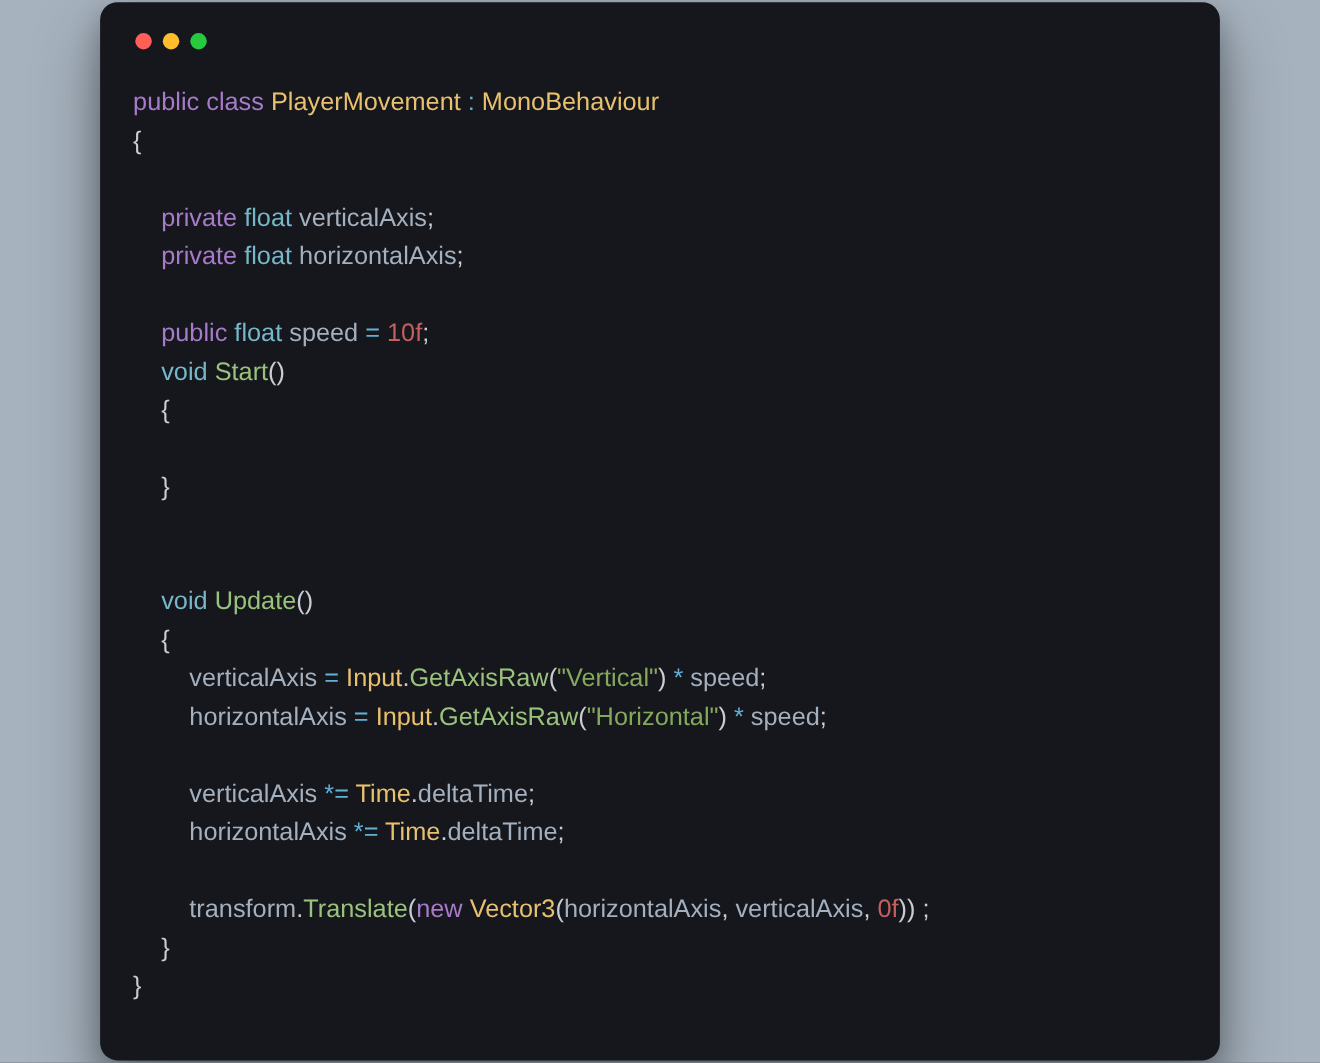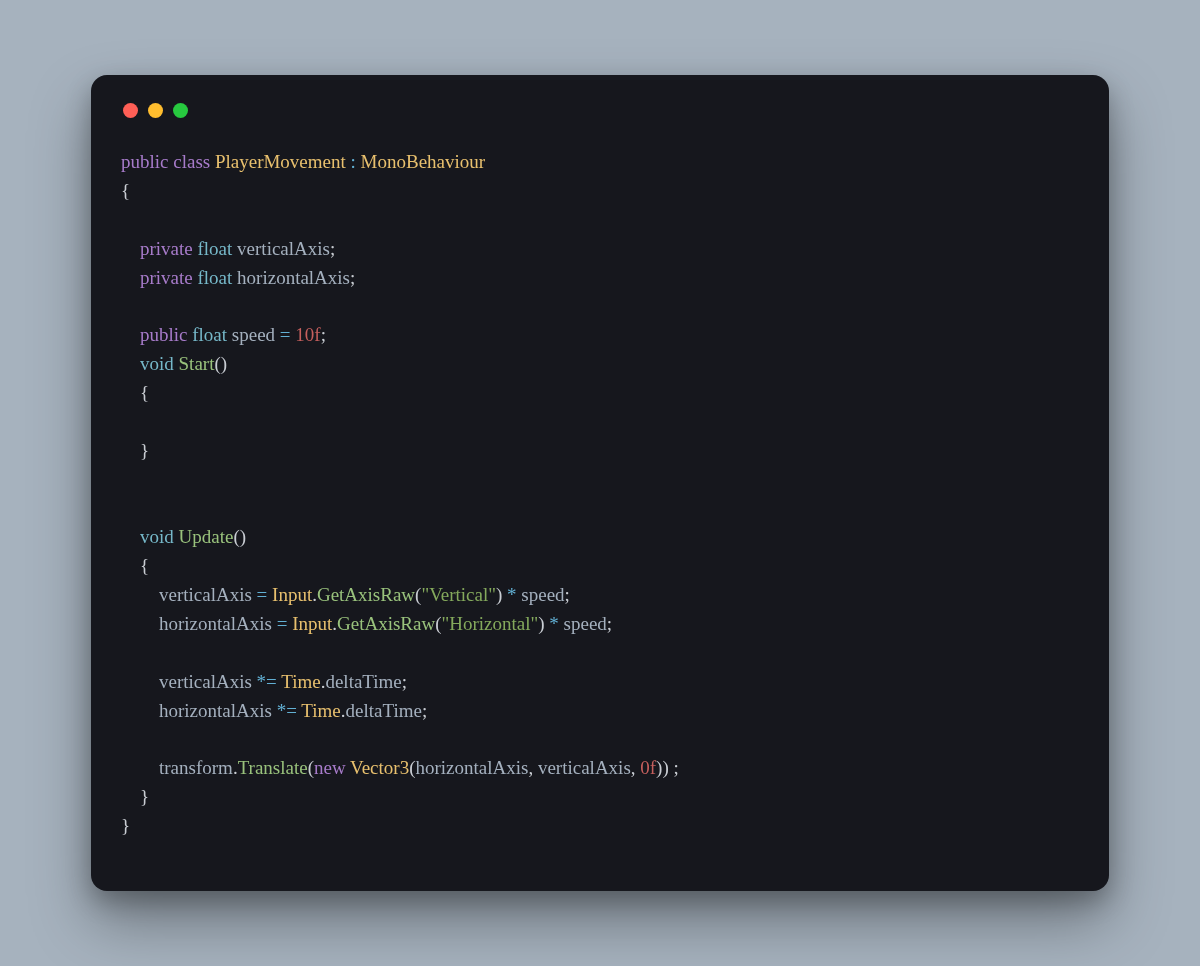--- a/index.html
+++ b/index.html
@@ -38,22 +38,22 @@
     width: 15px;
     height: 15px;
     border-radius: 50%;
   }
   .dot.red    { background: #ff5f56; }
   .dot.yellow { background: #ffbd2e; }
   .dot.green  { background: #27c93f; }
 
   pre.code {
     margin: 0;
-    font-family: Liberation Serif, serif;
-    font-size: 19px;
+    font-family: Liberation Sans, sans-serif;
+    font-size: 23px;
     line-height: 1.52;
     color: #c9cdd3;
     white-space: pre;
   }
 
   .tok-kw     { color: #a77bca; }   
   .tok-type   { color: #76b8c9; }   
   .tok-class  { color: #e8c06e; }   
   .tok-field  { color: #a4b0be; }   
   .tok-func   { color: #99c27c; }   

